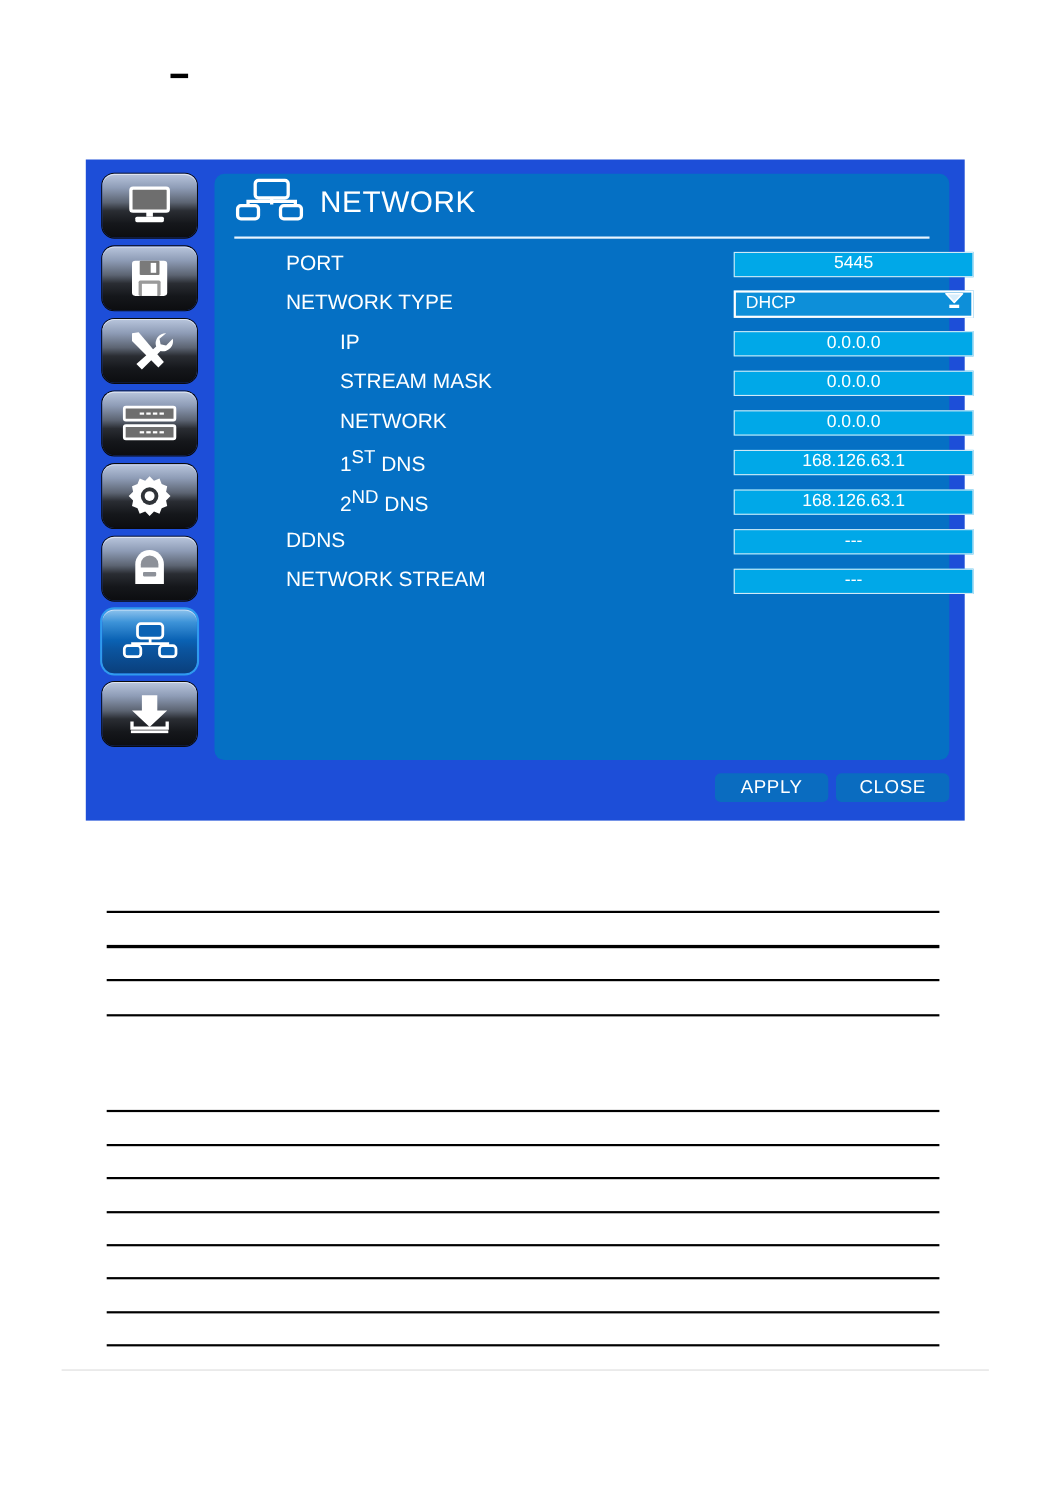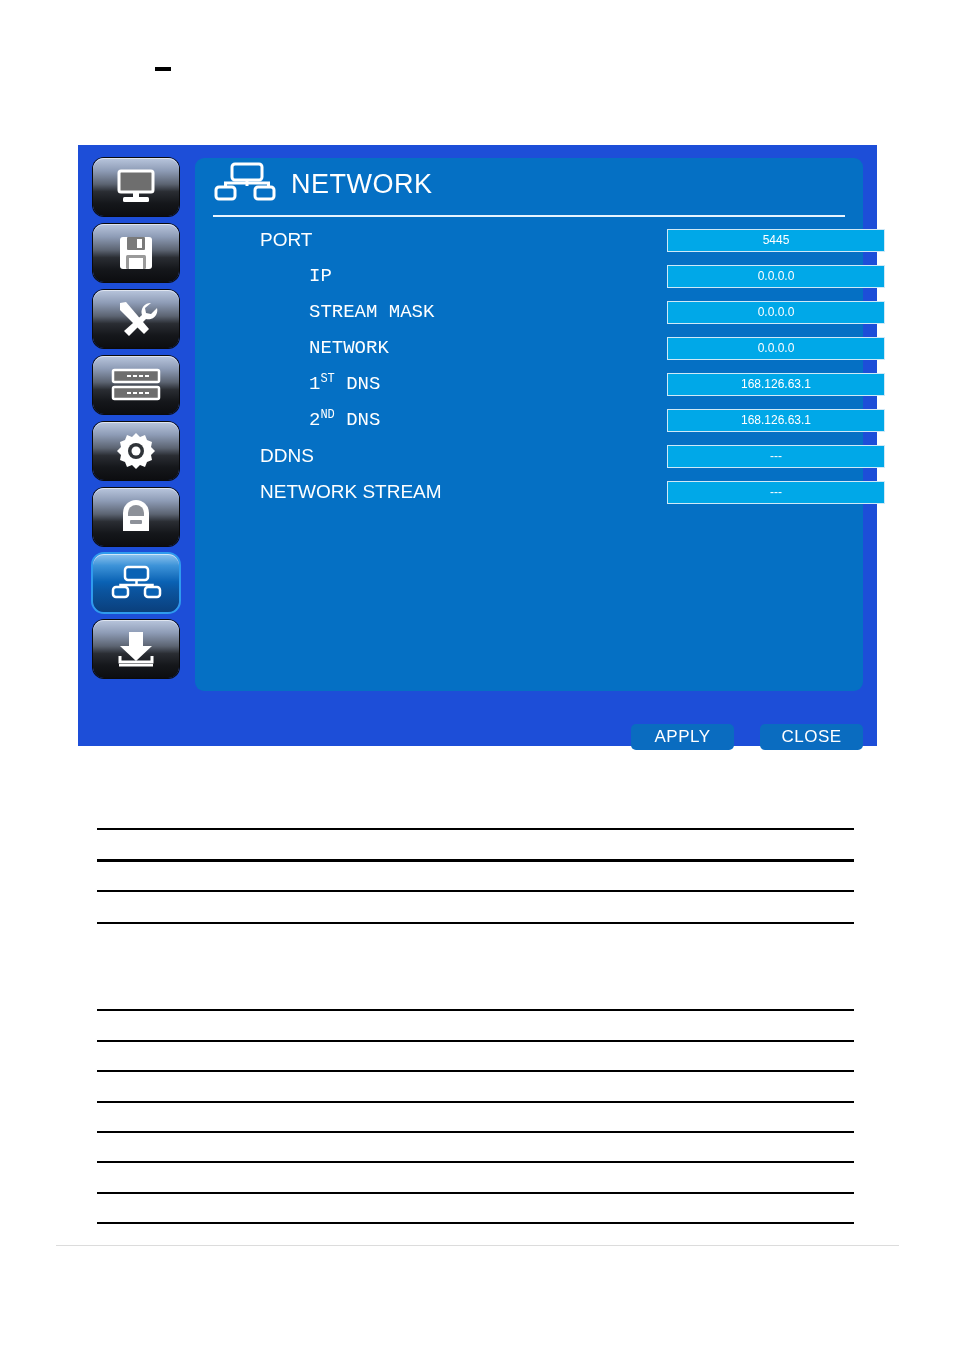--- a/index.html
+++ b/index.html
@@ -86,35 +86,35 @@
     height: 36px;
     display: flex;
     align-items: center;
   }
   .row-label {
     color: #ffffff;
     font-size: 19px;
     padding-left: 20px;
     white-space: nowrap;
   }
-  .row.indent .row-label { padding-left: 69px; font-family: Liberation Mono, monospace; }
-  .row-label sup { font-size: 12px; vertical-align: super; }
+  .row.indent .row-label { padding-left: 69px; }
+  .row-label sup { font-size: 17px; vertical-align: super; }
 
   .field {
     position: absolute;
     left: 427px;
     width: 218px;
     height: 23px;
     background: #00a8e8;
     border: 1px solid #cfe9f7;
     display: flex;
     align-items: center;
     justify-content: center;
     color: #ffffff;
-    font-size: 12px;
+    font-size: 16px;
   }
   .field.dropdown {
     justify-content: flex-start;
     padding-left: 9px;
     background: #0d8fd9;
     border: 2px solid #ffffff;
     height: 25px;
   }
   .drop-arrow {
     position: absolute;
@@ -122,22 +122,21 @@
     transform: translateY(-50%);
   }
 
   
   .footer {
     position: absolute;
     left: 117px; top: 558px;
     width: 668px;
     display: flex;
     justify-content: flex-end;
-    gap: 26px;
-    margin-top: 21px;
+    gap: 7px;
   }
   .btn {
     min-width: 103px;
     height: 26px;
     border-radius: 5px;
     background: #0a6cc0;
     color: #ffffff;
     font-size: 17px;
     display: flex;
     align-items: center;
@@ -280,20 +279,30 @@
         </span>
         <span class="panel-title">NETWORK</span>
       </div>
       <div class="head-rule"></div>
 
       <div class="rows" id="rows-host">
           <div class="row">
             <div class="row-label">PORT</div>
             <div class="field">
               <span>5445</span>
+            </div>
+          </div>
+          <div class="row">
+            <div class="row-label">NETWORK TYPE</div>
+            <div class="field dropdown">
+              <span>DHCP</span>
+              <span class="drop-arrow"><svg width="19" height="17" viewBox="0 0 19 17">
+                  <path d="M2 2 h15 l-7.5 8 Z" fill="#d8eefc" stroke="#ffffff" stroke-width="1.5" stroke-linejoin="round"></path>
+                  <rect x="5" y="12" width="9" height="3" fill="#ffffff"></rect>
+                </svg></span>
             </div>
           </div>
           <div class="row indent">
             <div class="row-label">IP</div>
             <div class="field">
               <span>0.0.0.0</span>
             </div>
           </div>
           <div class="row indent">
             <div class="row-label">STREAM MASK</div>

